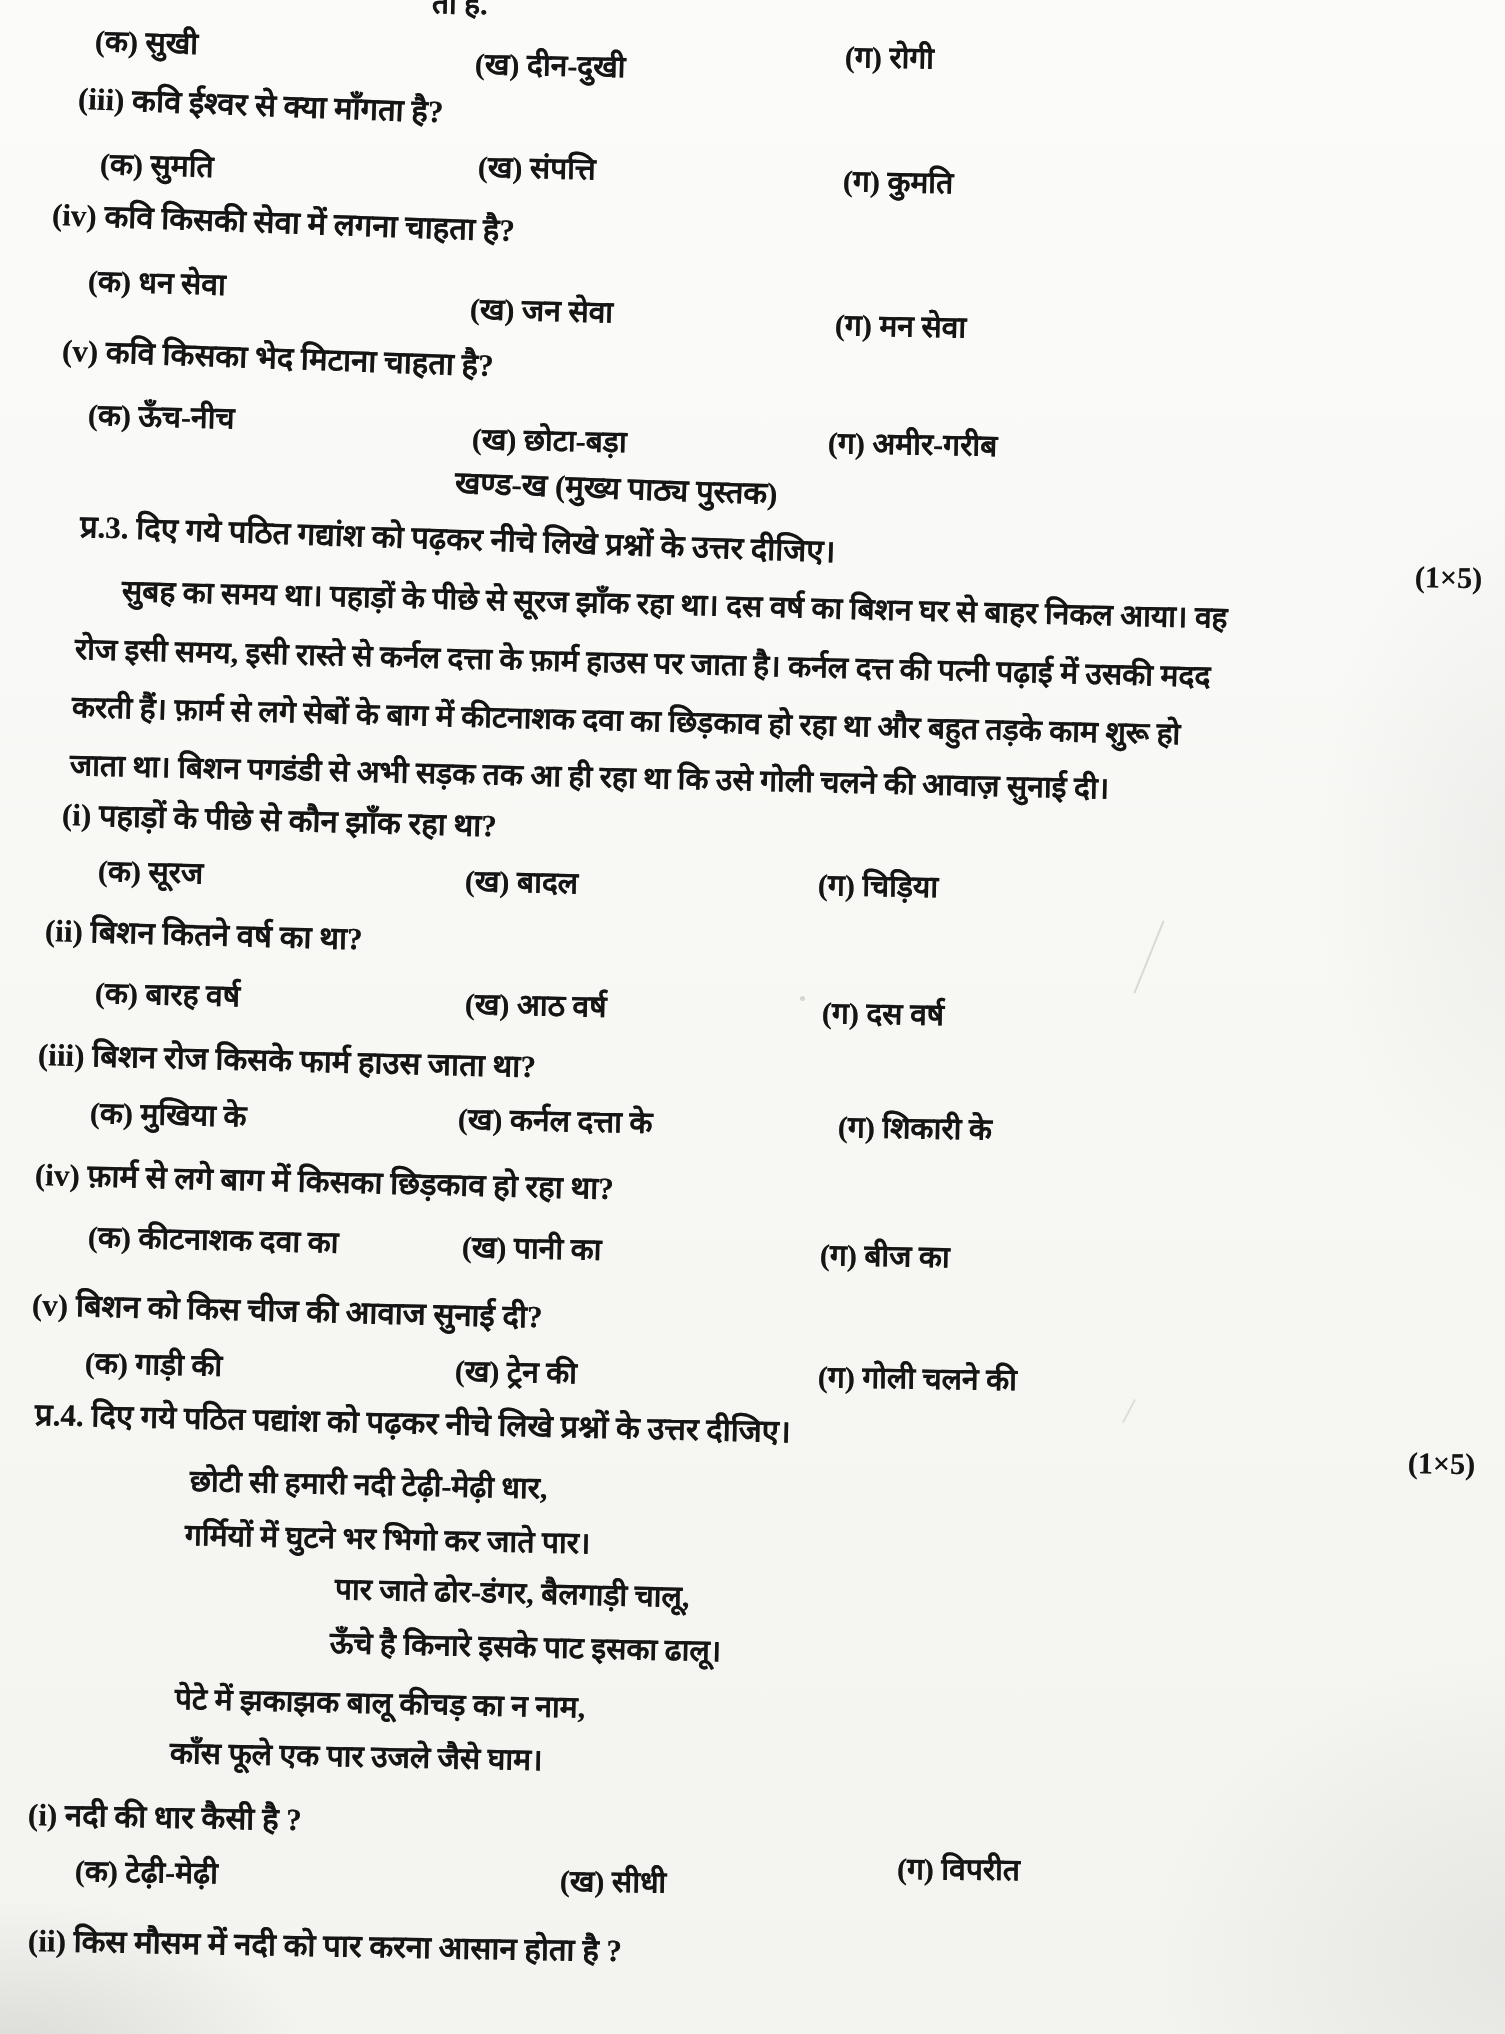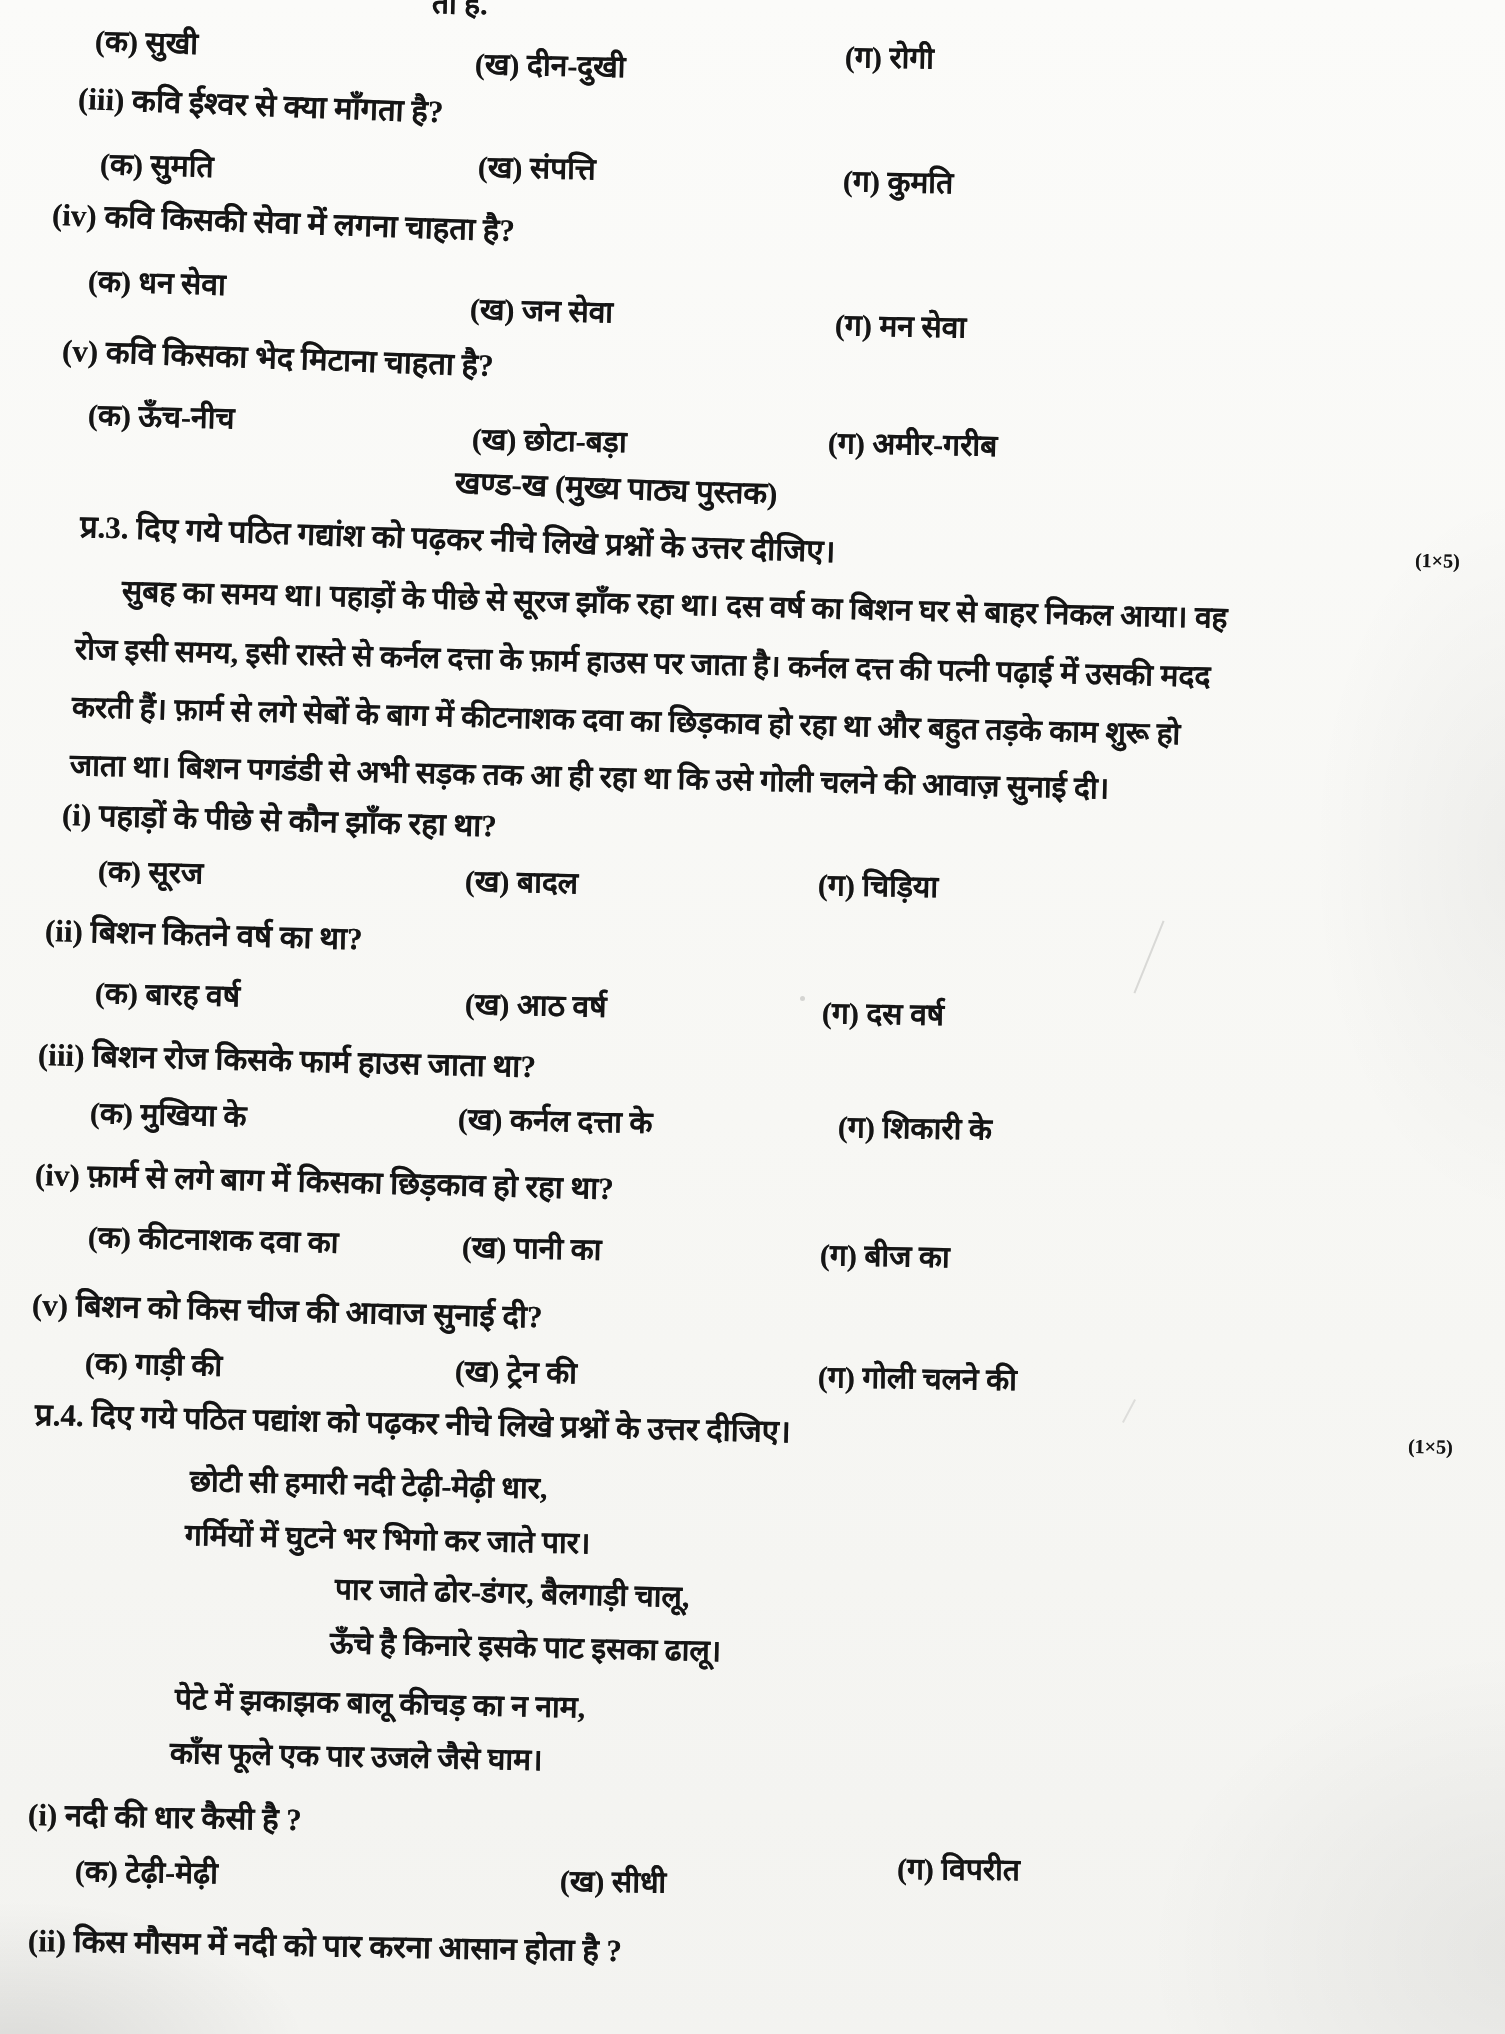--- a/index.html
+++ b/index.html
@@ -24,21 +24,21 @@
     font-size:30px;
     line-height:1.25;
     transform:rotate(var(--r,1.2deg));
     transform-origin:0 50%;
   }
   .q{font-size:31px;}
   .opt{font-size:30px;}
   .passage{font-size:30px;}
   .poem{font-size:30px;}
   .heading{font-size:31px;}
-  .marks{font-size:20px;}
+  .marks{font-size:30px;margin-top:10px;}
   .frag{font-size:30px;}
   .artifact{position:absolute;background:rgba(0,0,0,0.28);}
 </style>
 </head>
 <body>
 
 <div class="page">
 
   <div class="line frag" style="left:432px;top:-16px;--r:1.4deg">ता है.</div>
 

